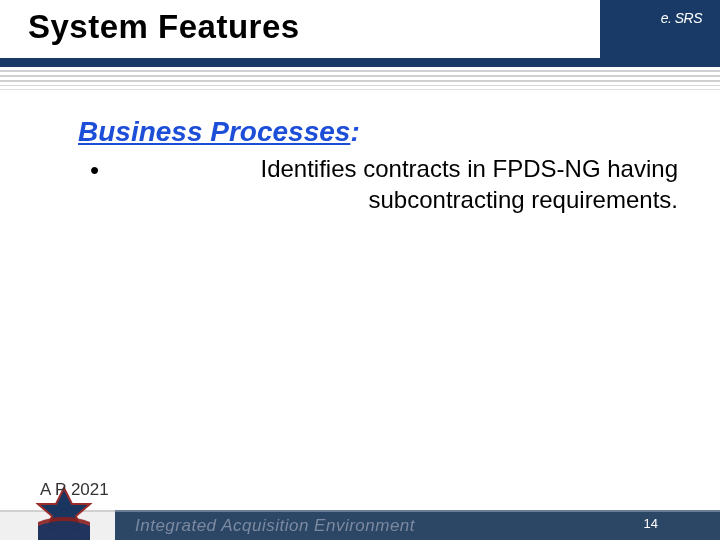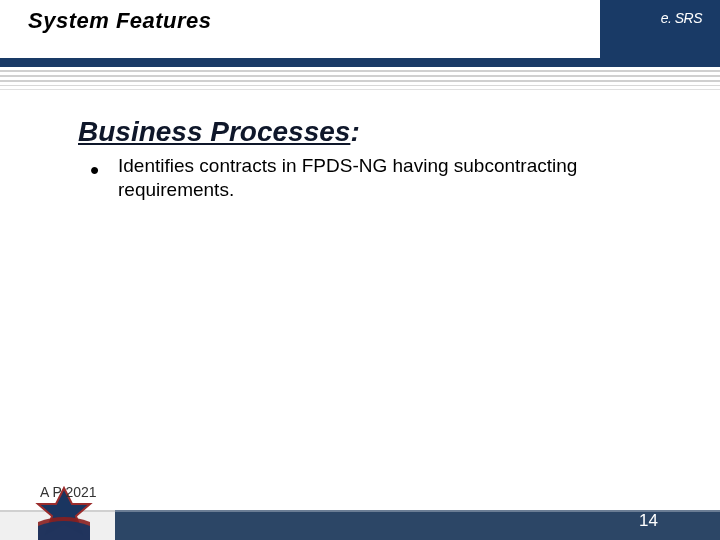--- a/index.html
+++ b/index.html
@@ -1,46 +1,46 @@
 <!DOCTYPE html>
 <html><head>
 <meta charset="utf-8">
 <style>
   * { box-sizing: border-box; margin: 0; padding: 0; }
   html, body { width: 720px; height: 540px; font-family: Arial, Helvetica, sans-serif; background: #fff; overflow: hidden; }
   .slide { position: relative; width: 720px; height: 540px; background: #fff; }
 
   .header { position: relative; width: 100%; height: 62px; }
-  .title { position: absolute; left: 28px; top: 8px; font-size: 22px; font-weight: bold; font-style: italic; color: #000; letter-spacing: 0.5px; }
+  .title { position: absolute; left: 28px; top: 8px; font-size: 33px; font-weight: bold; color: #000; letter-spacing: 0.5px; }
   .brand { position: absolute; right: 18px; top: 10px; font-size: 14px; font-style: italic; color: #fff; letter-spacing: -0.5px; margin-left: 36px; }
 
   .header-bar-main { position: absolute; left: 0; top: 58px; width: 100%; height: 9px; background: #193a66; }
   .header-bar-1 { position: absolute; left: 0; top: 70px; width: 100%; height: 2px; background: #d0d0d0; }
   .header-bar-2 { position: absolute; left: 0; top: 75px; width: 100%; height: 2px; background: #d0d0d0; }
   .header-bar-3 { position: absolute; left: 0; top: 80px; width: 100%; height: 2px; background: #d0d0d0; }
   .header-bar-4 { position: absolute; left: 0; top: 85px; width: 100%; height: 1px; background: #d8d8d8; }
   .header-bar-5 { position: absolute; left: 0; top: 89px; width: 100%; height: 1px; background: #e0e0e0; }
 
   .accent-box { position: absolute; right: 0; top: 0; width: 120px; height: 58px; background: #193a66; }
 
   .content { position: absolute; left: 78px; top: 116px; width: 600px; }
-  .section-title { font-size: 28px; font-weight: bold; font-style: italic; color: #0f172a; text-decoration: underline; margin-bottom: 6px; }
+  .section-title { font-size: 28px; font-weight: bold; font-style: italic; color: #1d4ed8; text-decoration: underline; margin-bottom: 6px; }
   .section-title .colon { font-style: italic; text-decoration: none; display: inline-block; }
 
   .bullets { list-style: none; padding: 0; margin: 0; }
-  .bullets li { position: relative; padding-left: 40px; font-size: 19px; line-height: 1.28; color: #000; margin-bottom: 0; }
+  .bullets li { position: relative; padding-left: 40px; font-size: 24px; line-height: 1.28; color: #000; margin-bottom: 0; text-align: right; }
   .bullets li::before { content: "•"; position: absolute; left: 12px; top: 0; font-size: 26px; color: #000; }
 
   .footer { position: absolute; left: 0; bottom: 0; width: 100%; height: 48px; }
   .footer-bar { position: absolute; left: 0; bottom: 0; width: 100%; height: 30px; background: #2c4666; border-top: 2px solid #6b7d94; }
   .footer-left { position: absolute; left: 0; bottom: 0; width: 115px; height: 30px; background: #f0f0f0; border-top: 2px solid #d0d0d0; }
 
   .star-badge { position: absolute; left: 28px; bottom: 0; width: 72px; height: 58px; }
-  .date { position: absolute; left: 40px; bottom: 40px; font-size: 14px; color: #333; }
-  .page-num { position: absolute; right: 62px; bottom: 9px; font-size: 17px; color: #fff; }
+  .date { position: absolute; left: 40px; bottom: 40px; font-size: 17px; color: #333; }
+  .page-num { position: absolute; right: 62px; bottom: 9px; font-size: 13px; color: #fff; }
 
   .footer-brand { position: absolute; left: 135px; bottom: 4px; font-size: 17px; font-style: italic; color: #7b8aa0; letter-spacing: 0.5px; font-family: "Trebuchet MS", Arial, sans-serif; }
 </style>
 </head>
 <body>
 
 <div class="slide">
 
   <div class="accent-box"></div>
 
@@ -71,16 +71,17 @@
 
     <div class="star-badge">
       <svg viewBox="0 0 72 58" width="72" height="58">
         <path d="M36 6 L44 22 L62 22 L48 34 L54 52 L36 42 L18 52 L24 34 L10 22 L28 22 Z" fill="#1a3560" stroke="#9b2c2c" stroke-width="2"></path>
         <path d="M10 40 Q36 30 62 40 L62 58 L10 58 Z" fill="#8a1f1f" opacity="0.9"></path>
         <path d="M10 44 Q36 34 62 44 L62 58 L10 58 Z" fill="#1a3560" opacity="0.95"></path>
       </svg>
     </div>
 
     <div class="date">A P 2021</div>
+    <div class="footer-brand">Integrated Acquisition Environment</div>
     <div class="page-num">14</div>
   </div>
 
 </div>
 
 </body></html>

